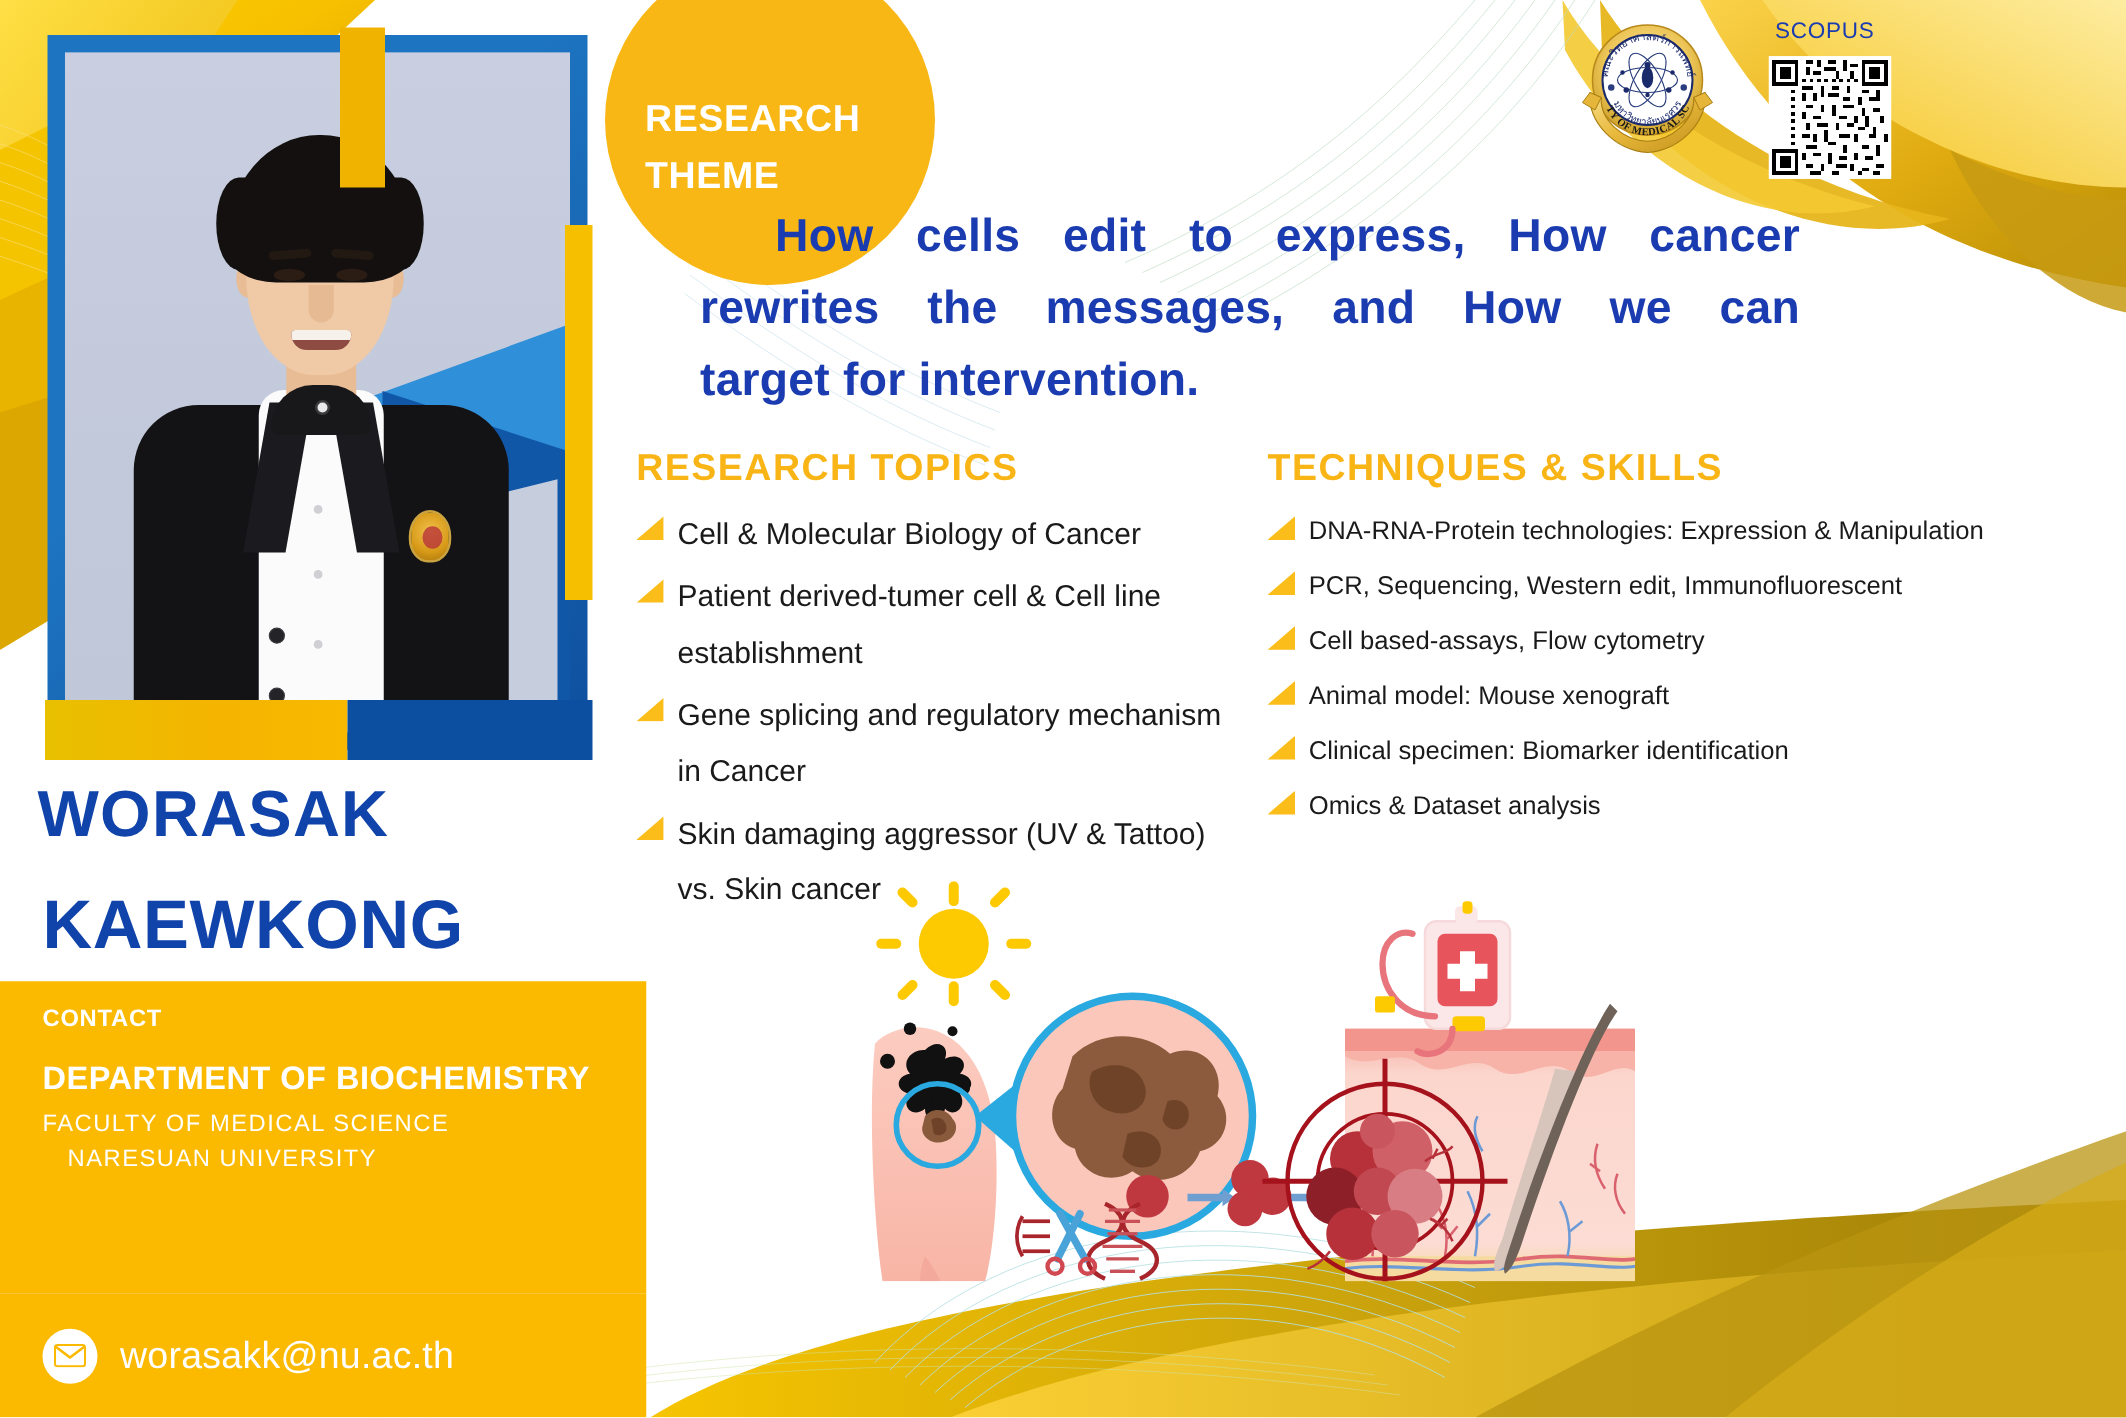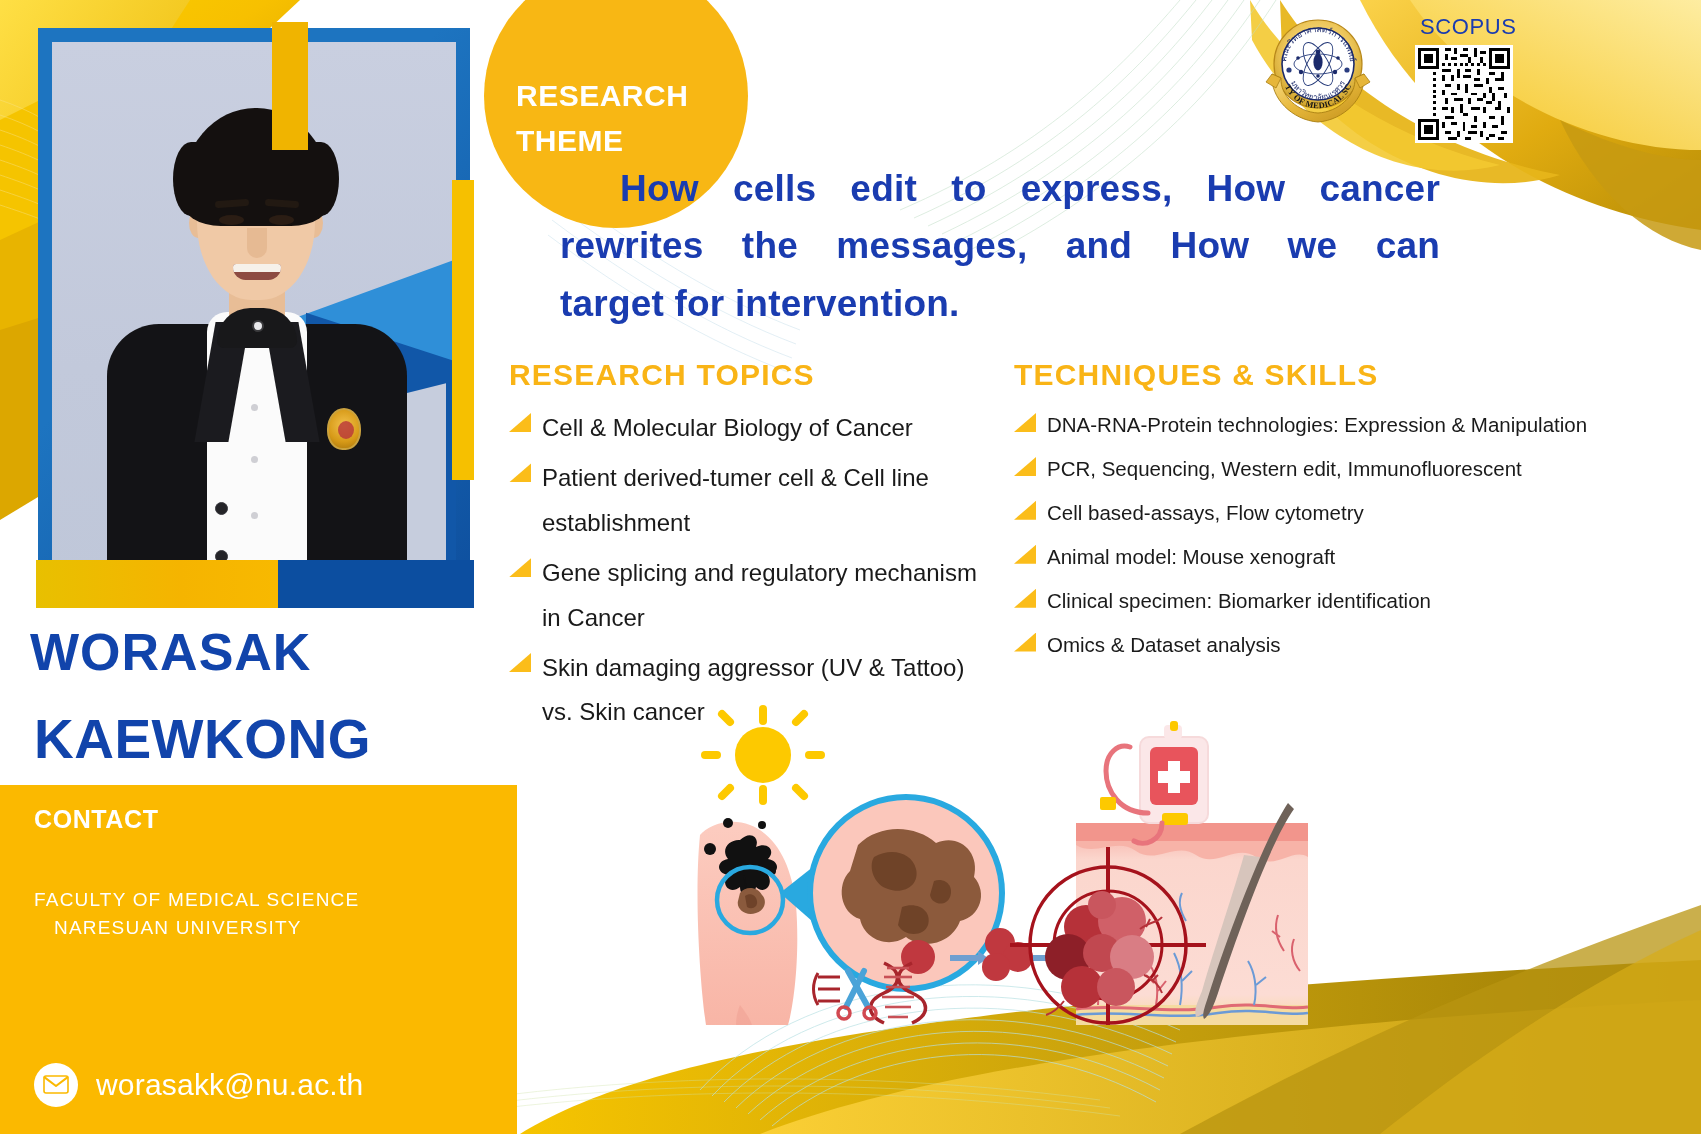--- a/index.html
+++ b/index.html
@@ -104,30 +104,30 @@
     position:absolute; left:30px; top:626px; color:#1144ab;
     font-weight:bold; font-size:52px; letter-spacing:1px; line-height:1;
   }
   #name-last {
     position:absolute; left:34px; top:712px; color:#1144ab;
     font-weight:bold; font-size:55px; letter-spacing:.5px; line-height:1;
   }
 
   
   #contact-panel { position:absolute; left:0; top:785px; width:517px; height:250px; background:#fbb900; }
-  #contact-title { position:absolute; left:34px; top:20px; color:#fff; font-weight:bold; font-size:25px; letter-spacing:.6px; }
+  #contact-title { position:absolute; left:34px; top:20px; color:#fff; font-weight:bold; font-size:19px; letter-spacing:.6px; }
   #contact-dept { position:absolute; left:34px; top:62px; color:#fff; font-weight:bold; font-size:26px; letter-spacing:.4px; }
   #contact-fac { position:absolute; left:34px; top:104px; color:#fff; font-size:19px; letter-spacing:1.2px; }
   #contact-uni { position:absolute; left:34px; top:132px; color:#fff; font-size:19px; letter-spacing:1.2px;margin-left:20px; }
   #email-row { position:absolute; left:0; top:1035px; width:517px; height:99px; background:#fbb900; display:flex; align-items:center; padding-left:34px; }
   .mail-ic { width:44px; height:44px; background:#fff; border-radius:50%; display:flex; align-items:center; justify-content:center; margin-right:18px; flex:0 0 auto; }
   #email-text { color:#fff; font-size:30px; letter-spacing:.2px; }
 
   
-  #scopus-label { position:absolute; left:1420px; top:14px; color:#1a3cb0; font-size:22px; letter-spacing:.6px; font-weight:normal; }
+  #scopus-label { position:absolute; left:1420px; top:14px; color:#1a3cb0; font-size:18px; letter-spacing:.6px; font-weight:normal; }
   #qr-box { position:absolute; left:1415px; top:45px; width:98px; height:98px; background:#fff; }
   #faculty-logo { position:absolute; left:1258px; top:12px; width:120px; height:122px; }
 
   
   #illustration { position:absolute; left:688px; top:705px; width:620px; height:320px; }
 </style>
 </head>
 <body>
 
 <div id="poster">
@@ -327,20 +327,21 @@
         <span class="bul-txt">Omics &amp; Dataset analysis</span>
       </div>
     </div>
   </div>
 
   <div id="name-first">WORASAK</div>
   <div id="name-last">KAEWKONG</div>
 
   <div id="contact-panel">
     <div id="contact-title">CONTACT</div>
+    <div id="contact-dept">DEPARTMENT OF BIOCHEMISTRY</div>
     <div id="contact-fac">FACULTY  OF  MEDICAL  SCIENCE</div>
     <div id="contact-uni">NARESUAN  UNIVERSITY</div>
   </div>
   <div id="email-row">
     <span class="mail-ic">
       <svg width="26" height="19" viewBox="0 0 26 19">
         <rect x="1" y="1" width="24" height="17" rx="2" fill="#fff" stroke="#fbb900" stroke-width="1.6"></rect>
         <path d="M1.6,2.4 L13,11 L24.4,2.4" fill="none" stroke="#fbb900" stroke-width="2.1" stroke-linecap="round" stroke-linejoin="round"></path>
       </svg>
     </span>

